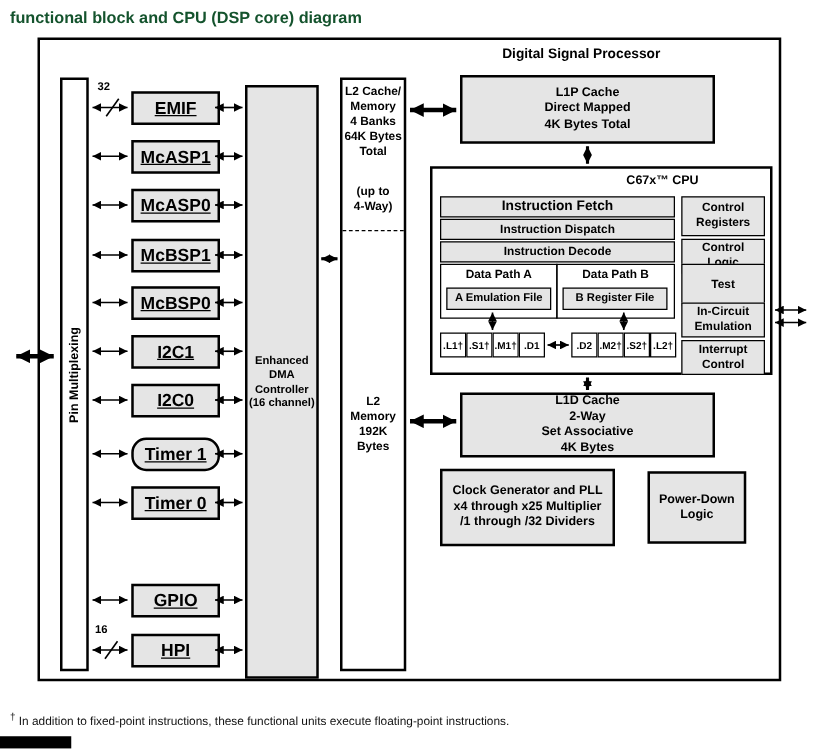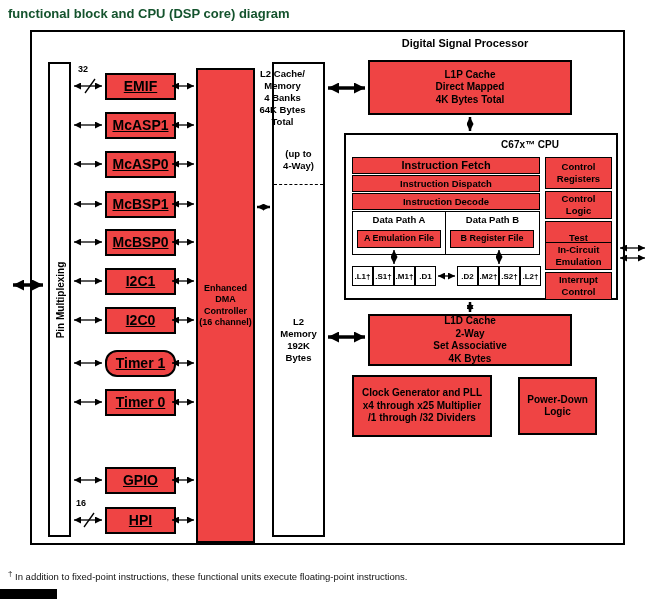--- a/index.html
+++ b/index.html
@@ -2,21 +2,21 @@
 <html><head>
 <meta charset="utf-8">
 <style>
   html,body { margin:0; padding:0; background:#fff; }
   .canvas {
     position:relative; width:653px; height:599px; background:#fff; color:#000;
     font-family:"Liberation Sans", sans-serif; overflow:hidden;
   }
   
   .bx {
-    position:absolute; box-sizing:border-box; border:2px solid #000; background:#ef4444;
+    position:absolute; box-sizing:border-box; border:2px solid #000; background:#e5e5e5;
     display:flex; align-items:center; justify-content:center; text-align:center;
     font-weight:bold; white-space:pre-line; line-height:1.25; font-size:10px;
   }
   .bx.thin { border-width:1.5px; }
   
   .fr { position:absolute; box-sizing:border-box; border:2px solid #000; background:transparent; }
   .fr.thin { border-width:1.5px; }
   
   .lbl {
     position:absolute; box-sizing:border-box; text-align:center; font-weight:bold;
@@ -74,21 +74,21 @@
   <div class="bx periph" style="top:389px;">Timer 0</div>
   <div class="bx periph" style="top:467px;">GPIO</div>
   <div class="bx periph" style="top:507px;">HPI</div>
 
   <div class="bx" style="left:196px; top:68px; width:59px; height:475px; font-size:9px;">Enhanced
 DMA
 Controller
 (16 channel)</div>
 
   <div class="fr" style="left:272px; top:62px; width:53px; height:475px; background:#fff;"></div>
-  <div class="lbl" style="left:257px; top:68px; width:51px; font-size:9.5px;">L2 Cache/
+  <div class="lbl" style="left:273px; top:68px; width:51px; font-size:9.5px;">L2 Cache/
 Memory
 4 Banks
 64K Bytes
 Total</div>
   <div class="lbl" style="left:273px; top:148px; width:51px; font-size:9.5px;">(up to
 4-Way)</div>
   <div class="dashline" style="left:274px; top:184px; width:49px;"></div>
   <div class="lbl" style="left:273px; top:316px; width:51px; font-size:9.5px;">L2
 Memory
 192K
@@ -118,21 +118,21 @@
   <div class="unit" style="left:415px;">.D1</div>
   <div class="unit" style="left:457px;">.D2</div>
   <div class="unit" style="left:478px;">.M2†</div>
   <div class="unit" style="left:499px;">.S2†</div>
   <div class="unit" style="left:520px;">.L2†</div>
 
   <div class="bx thin" style="left:545px; top:157px; width:67px; height:32px; font-size:9.5px;">Control
 Registers</div>
   <div class="bx thin" style="left:545px; top:191px; width:67px; height:28px; font-size:9.5px;">Control
 Logic</div>
-  <div class="bx thin" style="left:545px; top:221px; width:67px; height:34px; font-size:9.5px;">Test</div>
+  <div class="bx thin" style="left:545px; top:211px; width:67px; height:34px; font-size:9.5px;">Test</div>
   <div class="bx thin" style="left:545px; top:242px; width:67px; height:28px; font-size:9.5px;">In-Circuit
 Emulation</div>
   <div class="bx thin" style="left:545px; top:272px; width:67px; height:28px; font-size:9.5px;">Interrupt
 Control</div>
 
   <div class="bx" style="left:368px; top:314px; width:204px; height:52px;">L1D Cache
 2-Way
 Set Associative
 4K Bytes</div>
 

